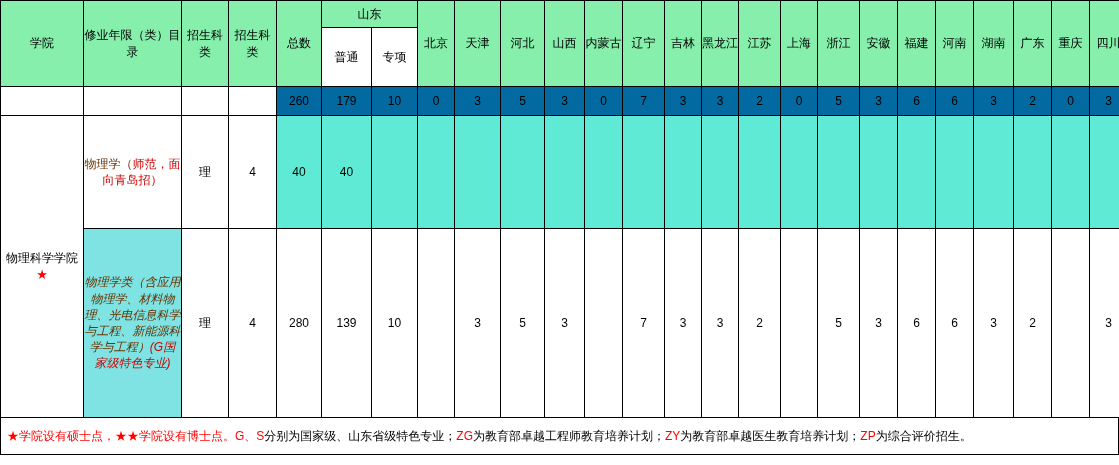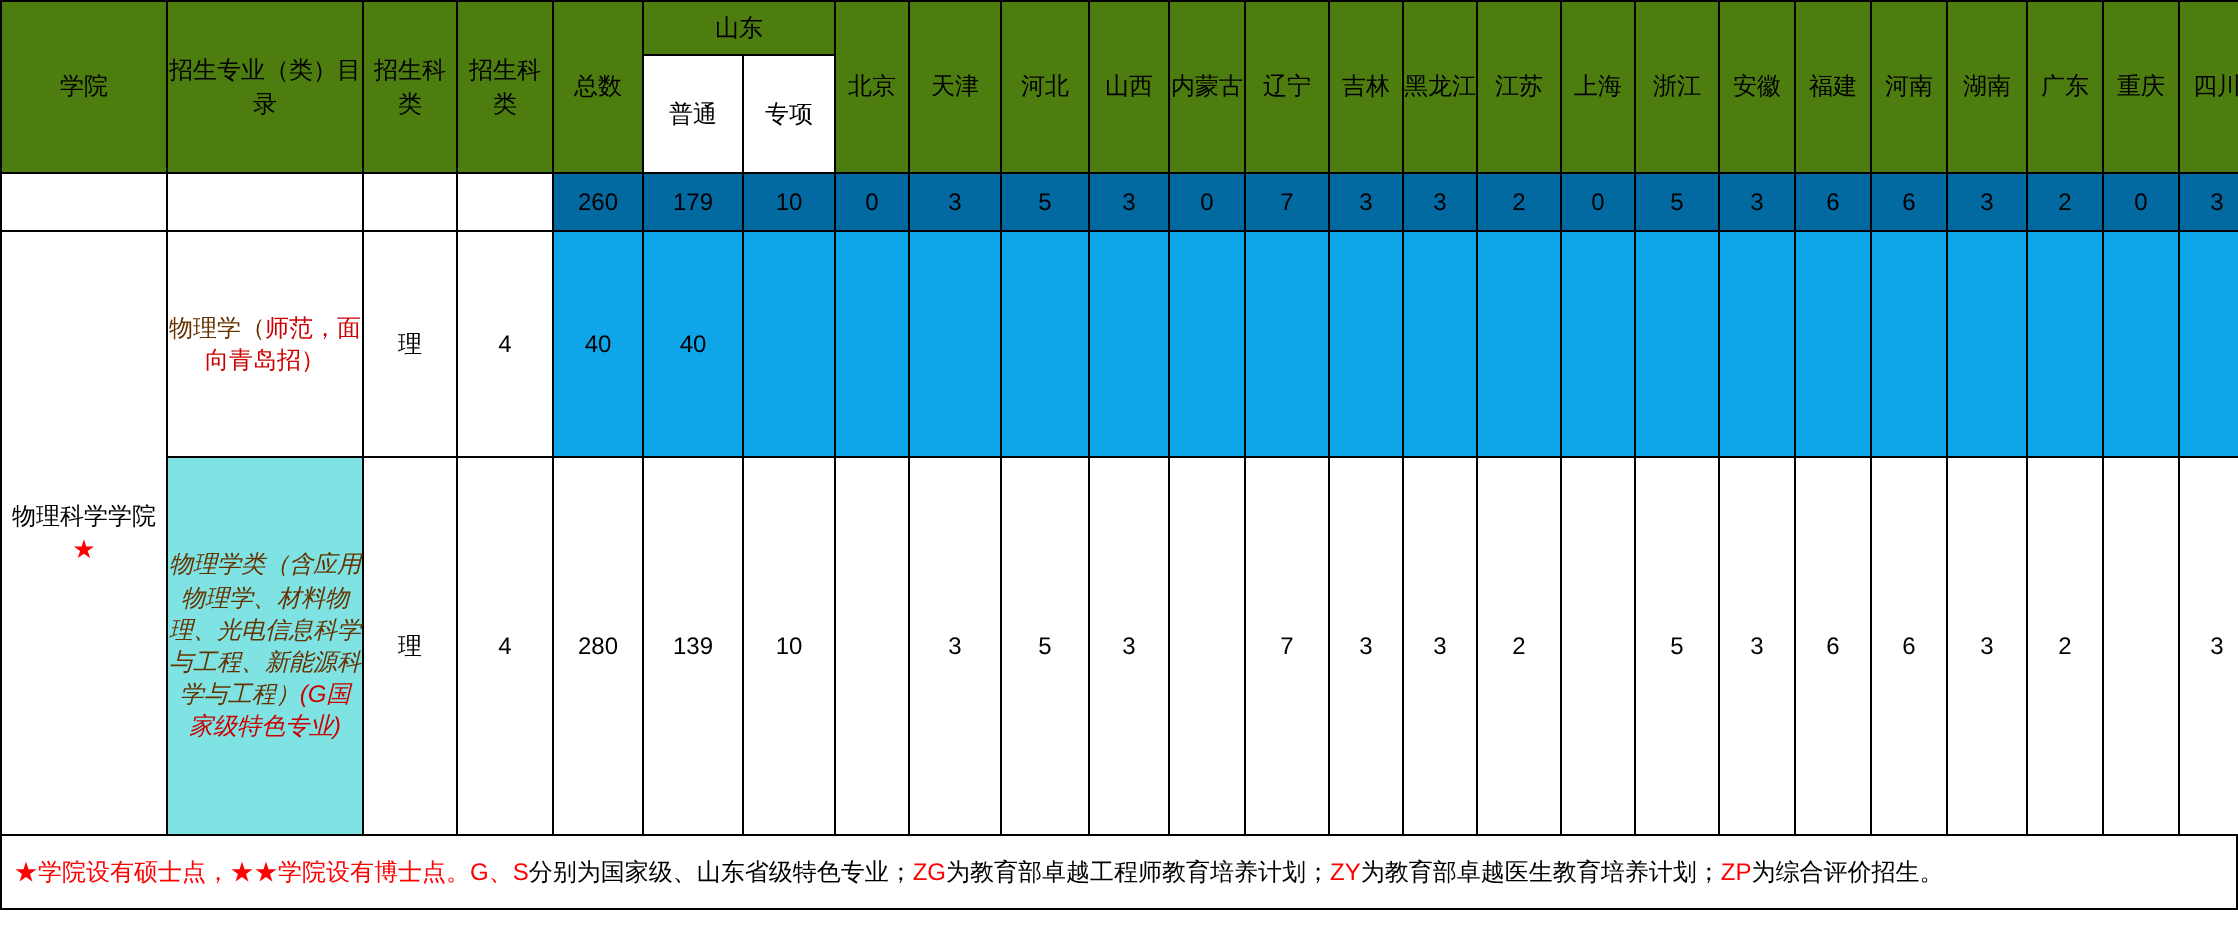--- a/index.html
+++ b/index.html
@@ -24,38 +24,38 @@
     border: 1px solid #000000;
     text-align: center;
     vertical-align: middle;
     font-weight: normal;
     font-size: 12px;
     padding: 0;
     word-break: break-all;
     line-height: 1.35;
   }
   .hdr {
-    background: #4d7c0f;
+    background: #86efac;
     font-size: 13px;
   }
   .hdr-sub {
     font-size: 13px;
   }
   .vert {
     
     font-size: 13px;
     padding: 0 1px;
   }
   .yellow {
     background: #0369a1;
     font-size: 13px;
     height: 28px;
   }
   .green {
-    background: #0ea5e9;
+    background: #5eead4;
   }
   .major-cell {
     color: #663300;
     text-align: left;
     padding: 4px 5px;
     font-size: 12px;
     line-height: 1.5;
   }
   .major-cell .red-note {
     color: #cc0000;
@@ -113,21 +113,21 @@
     <col style="width:38px">
     <col style="width:38px">
     <col style="width:40px">
     <col style="width:38px">
     <col style="width:38px">
     <col style="width:38px">
   </colgroup>
   <thead>
     <tr>
       <th class="hdr" rowspan="2" style="height:84px">学院</th>
-      <th class="hdr" rowspan="2">招生专业（类）目录</th>
+      <th class="hdr" rowspan="2">修业年限（类）目录</th>
       <th class="hdr" rowspan="2">招生科类</th>
       <th class="hdr" rowspan="2">招生科类</th>
       <th class="hdr" rowspan="2">总数</th>
       <th class="hdr" colspan="2" style="height:26px">山东</th>
       <th class="hdr vert" rowspan="2">北京</th>
       <th class="hdr vert" rowspan="2">天津</th>
       <th class="hdr vert" rowspan="2">河北</th>
       <th class="hdr vert" rowspan="2">山西</th>
       <th class="hdr vert" rowspan="2">内蒙古</th>
       <th class="hdr vert" rowspan="2">辽宁</th>

